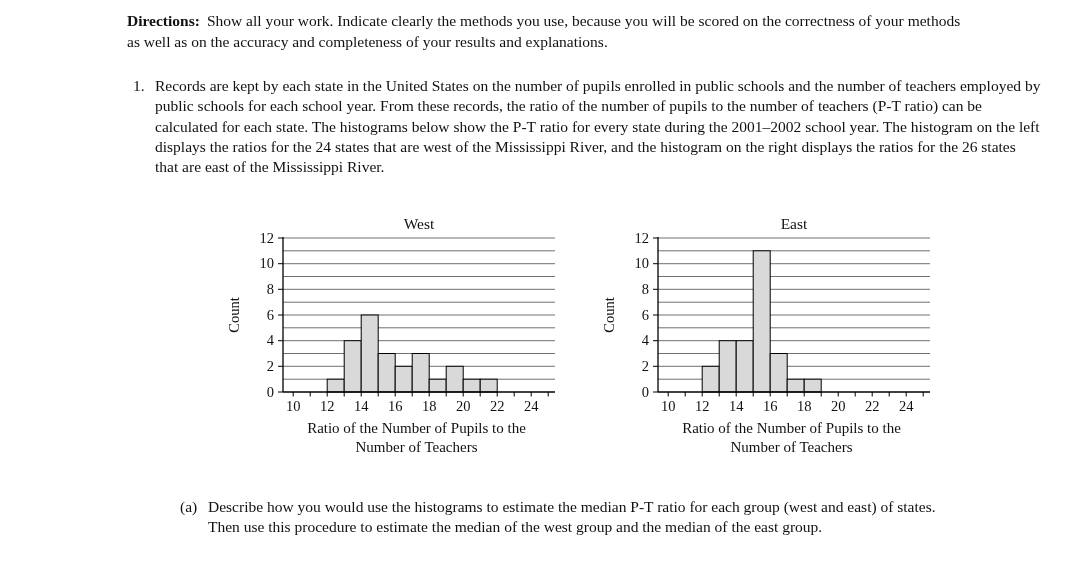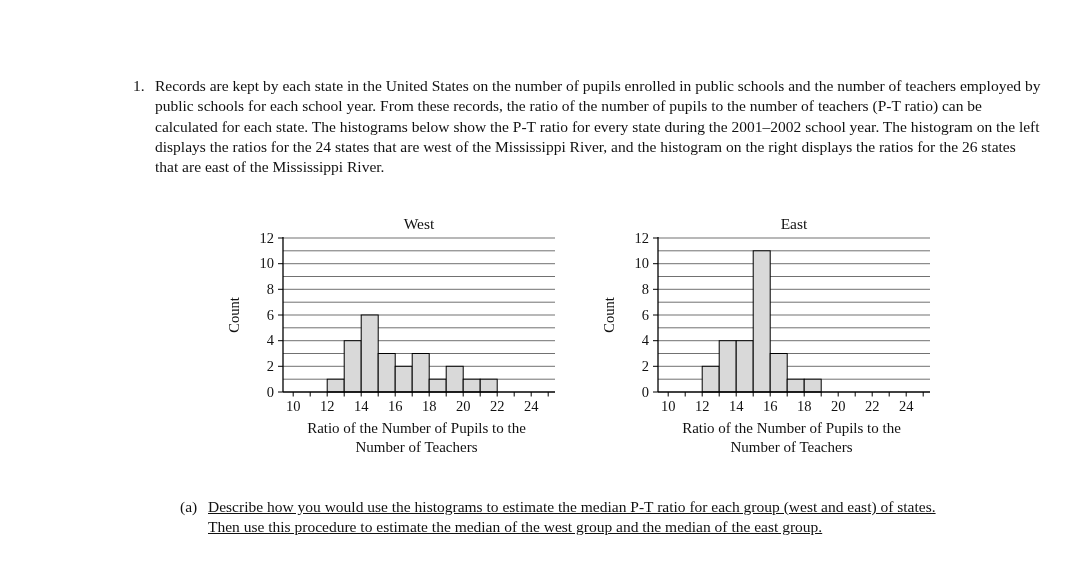--- a/index.html
+++ b/index.html
@@ -33,27 +33,30 @@
     margin-top:1px; padding-left:48px; text-align:center;
     font-size:15px; line-height:19px;text-decoration:underline;
   }
   .cap span { display:inline-block; max-width:242px; }
 
   .parta {
     position:absolute; left:180px; top:497px; width:782px;
     display:flex; font-size:15.5px; line-height:20.3px;
   }
   .panum { flex:0 0 28px; }
-  .patext { flex:1;text-decoration:underline; }
+  .patext { flex:1; }
 </style>
 </head>
 <body>
 
 <div class="page">
 
+  <p class="directions">
+    <b>Directions:</b><span>Show all your work. Indicate clearly the methods you use, because you will be scored on the correctness of your methods as well as on the accuracy and completeness of your results and explanations.</span>
+  </p>
 
   <div class="q1">
     <span class="qnum">1.</span>
     <div class="qtext">Records are kept by each state in the United States on the number of pupils enrolled in public schools and the number of teachers employed by public schools for each school year. From these records, the ratio of the number of pupils to the number of teachers (P-T ratio) can be calculated for each state. The histograms below show the P-T ratio for every state during the 2001–2002 school year. The histogram on the left displays the ratios for the 24 states that are west of the Mississippi River, and the histogram on the right displays the ratios for the 26 states that are east of the Mississippi River.</div>
   </div>
 
   <div class="charts">
 
     <figure class="chart">
       <svg id="svg-west" width="335" height="202" viewBox="0 0 335 202">

